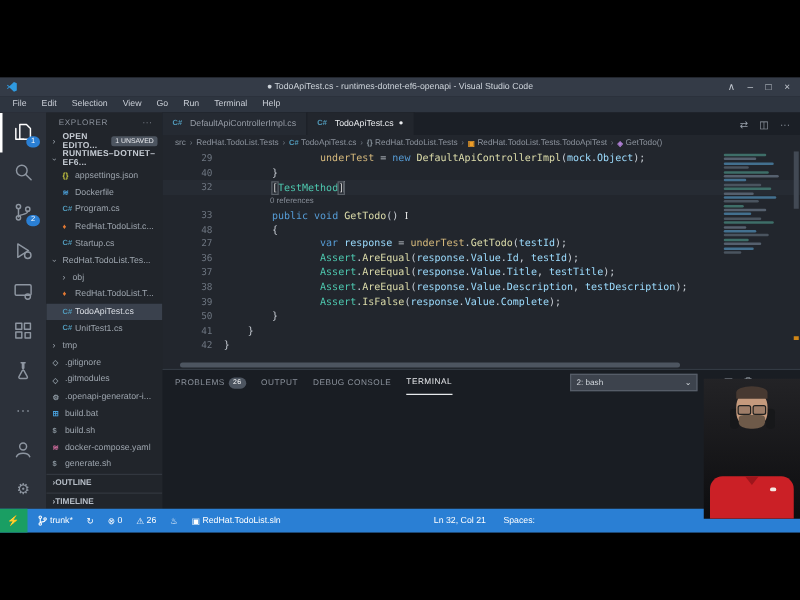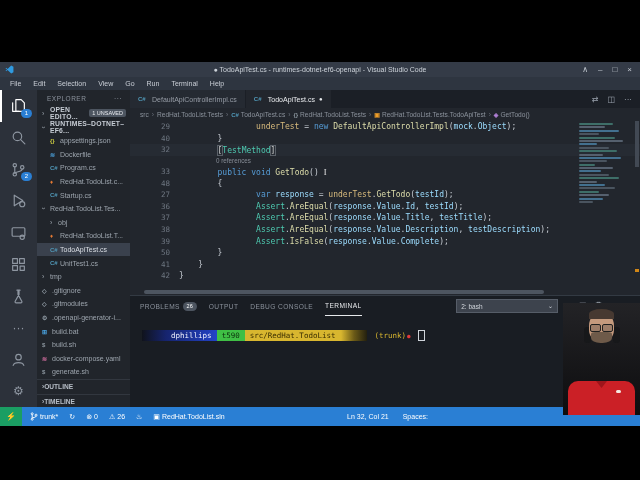--- a/index.html
+++ b/index.html
@@ -467,30 +467,20 @@
                   <span class="picon">+</span>
                   <span class="picon">◫</span>
                   <span class="picon"><svg viewBox="0 0 12 12">
                       <path d="M2 3h8M4 3V1.8h4V3M3 3l.6 7h4.8L9 3M5 4.5v4M7 4.5v4"></path>
                     </svg></span>
                   <span class="picon">∧</span>
                   <span class="picon">×</span>
                 </span>
             </span>
           </div>
-          <div class="termline" id="termline">
-              <span class="seg seg-lead"></span>
-              <span class="seg seg-user">dphillips</span>
-              <span class="seg seg-host">t590</span>
-              <span class="seg seg-path">src/RedHat.TodoList</span>
-              <span class="seg seg-fade"></span>
-              <span class="term-suffix">(trunk)</span>
-              <span class="term-dot">●</span>
-              <span class="term-caret"></span>
-            </div>
         </div>
       </div>
     </div>
 
     <div class="statusbar">
       <div class="sb-remote">⚡</div>
       <div class="sbL" id="sb-left">
           <span class="sb-item">
             <svg viewBox="0 0 8 10">
               <circle cx="2" cy="2" r="1.1"></circle>

